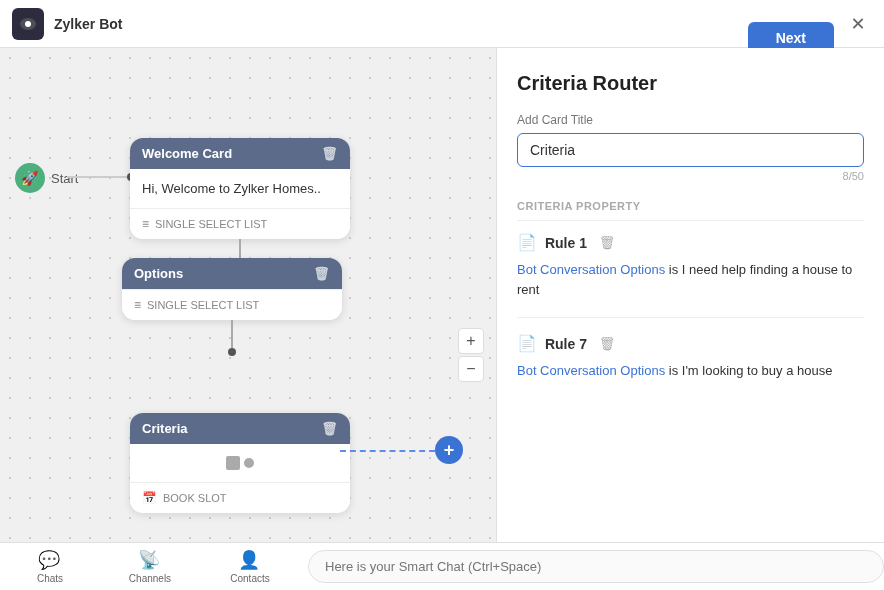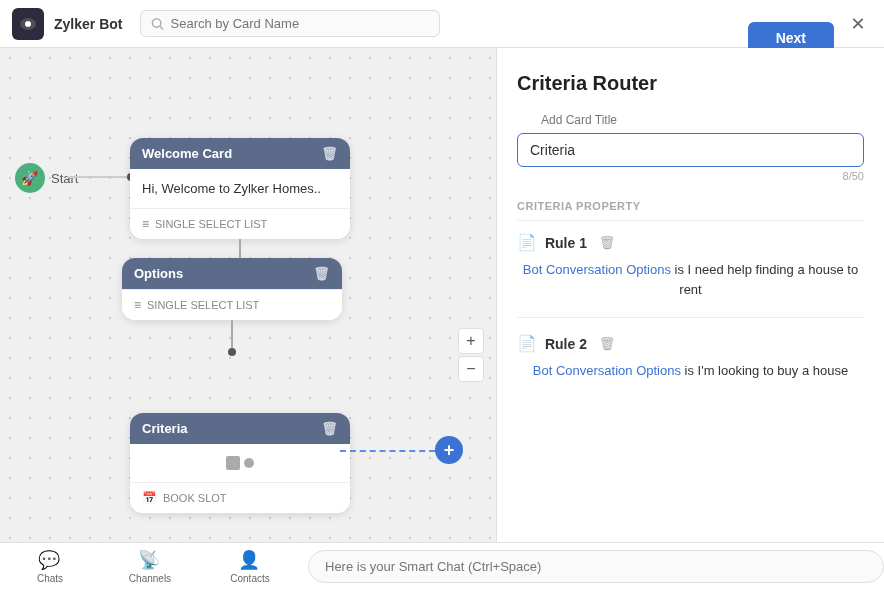--- a/index.html
+++ b/index.html
@@ -128,40 +128,40 @@
       border-radius: 4px; display: flex; align-items: center; justify-content: center;
       cursor: pointer; font-size: 16px; color: #555;
     }
 
     
     .right-panel {
       width: 388px; background: #fff; border-left: 1px solid #e0e0e0;
       padding: 24px 20px; overflow-y: auto;
     }
     .panel-title { font-size: 20px; font-weight: 700; color: #222; margin-bottom: 18px; }
-    .panel-label { font-size: 12px; color: #777; margin-bottom: 6px; font-weight: 500; margin-left: 24px; }
+    .panel-label { font-size: 12px; color: #777; margin-bottom: 6px; font-weight: 500; }
     .panel-input {
       width: 100%; border: 1.5px solid #3b73d4; border-radius: 6px;
       padding: 8px 12px; font-size: 14px; outline: none; color: #333;
     }
     .char-count { text-align: right; font-size: 11px; color: #aaa; margin-top: 3px; }
     .criteria-property-label {
       font-size: 11px; color: #aaa; font-weight: 600; letter-spacing: 0.5px;
       margin-top: 18px; margin-bottom: 12px;
       border-bottom: 1px solid #eee; padding-bottom: 8px;
     }
 
     .rule-block { margin-bottom: 18px; }
     .rule-header {
       display: flex; align-items: center; gap: 8px; margin-bottom: 8px;
     }
     .rule-doc-icon { font-size: 16px; color: #666; }
     .rule-title { font-size: 14px; font-weight: 600; color: #333; }
     .rule-trash { font-size: 13px; color: #aaa; cursor: pointer; margin-left: 4px; }
-    .rule-body { font-size: 13px; color: #333; line-height: 1.5; text-align: center; }
+    .rule-body { font-size: 13px; color: #333; line-height: 1.5; }
     .rule-link { color: #3b73d4; font-weight: 500; text-decoration: none; cursor: pointer; }
     .rule-divider { height: 1px; background: #eee; margin: 16px 0; }
 
     
     .footer {
       position: absolute; bottom: 0; left: 0; width: 884px; height: 48px;
       background: #fff; border-top: 1px solid #e0e0e0;
       display: flex; align-items: center;
     }
     .footer-nav {
@@ -184,27 +184,20 @@
 <body>
 
 <div class="header">
   <div class="header-logo">
     <svg width="20" height="20" viewBox="0 0 20 20" fill="none">
       <ellipse cx="10" cy="10" rx="8" ry="6" fill="#666" opacity="0.6"></ellipse>
       <circle cx="10" cy="10" r="3" fill="#fff"></circle>
     </svg>
   </div>
   <span class="header-title">Zylker Bot</span>
-  <div class="header-search">
-    <svg width="14" height="14" viewBox="0 0 14 14" fill="none">
-      <circle cx="6" cy="6" r="4.5" stroke="#aaa" stroke-width="1.5"></circle>
-      <line x1="9.5" y1="9.5" x2="13" y2="13" stroke="#aaa" stroke-width="1.5"></line>
-    </svg>
-    <input type="text" placeholder="Search by Card Name" style="">
-  </div>
   <div class="header-spacer"></div>
   <button class="btn-next">Next</button>
   <div class="header-close">✕</div>
 </div>
 
 <div class="main">
 
   <div class="canvas">
 
     <div class="start-node">
@@ -298,21 +291,21 @@
         <span>I need help finding a house to rent</span>
       </div>
     </div>
 
     <div class="rule-divider"></div>
 
     
     <div class="rule-block">
       <div class="rule-header">
         <span class="rule-doc-icon">📄</span>
-        <span class="rule-title">Rule 2</span>
+        <span class="rule-title">Rule 7</span>
         <span class="rule-trash">🗑</span>
       </div>
       <div class="rule-body">
         <span class="rule-link">Bot Conversation Options</span>
         <span> is </span>
         <span>I'm looking to buy a house</span>
       </div>
     </div>
   </div>
 </div>

